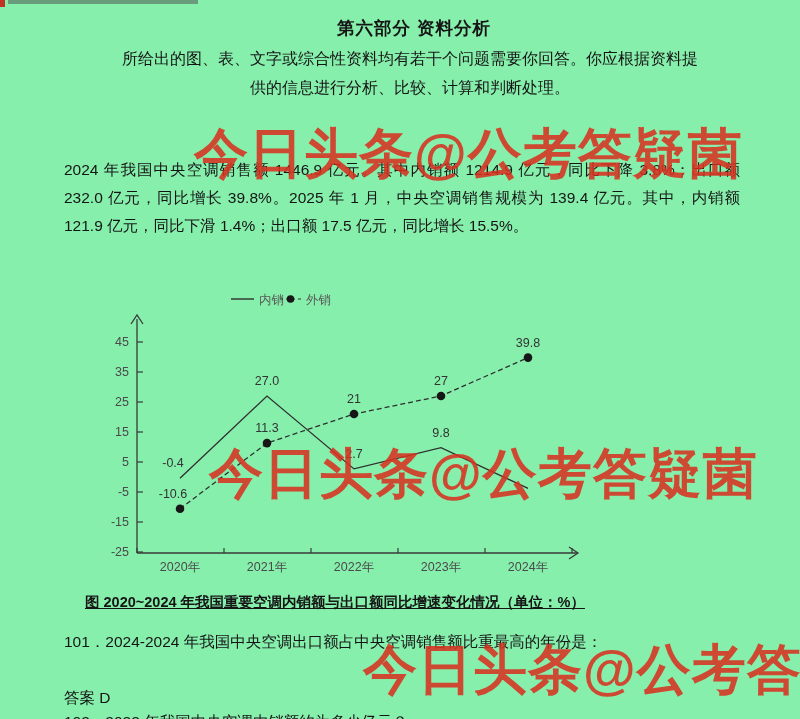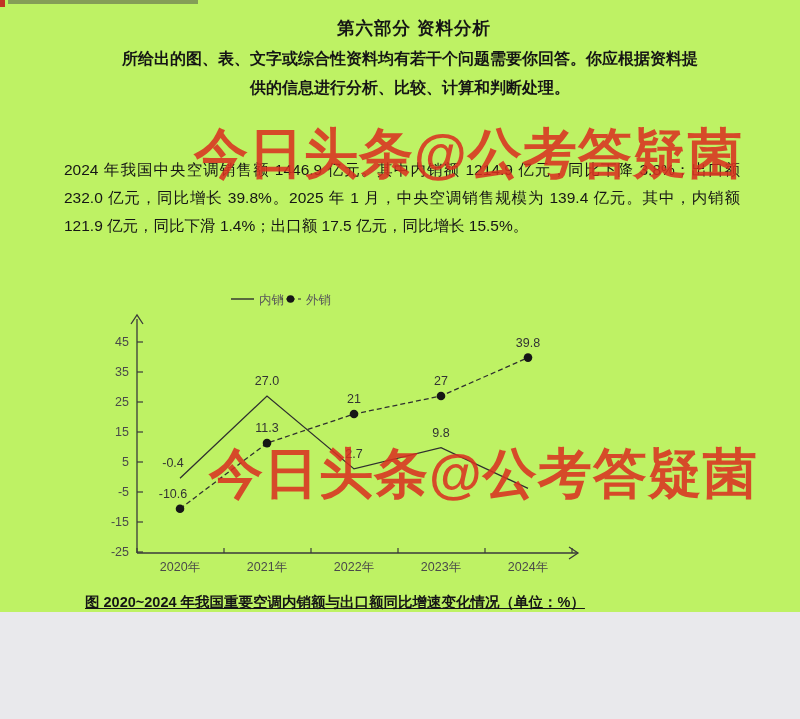--- a/index.html
+++ b/index.html
@@ -1,23 +1,23 @@
 <!DOCTYPE html>
 <html><head>
 <meta charset="utf-8">
 <style>
   html,body{margin:0;padding:0;}
   body{background:#e9e9ec;font-family:"Liberation Sans","DejaVu Sans",sans-serif;}
-  #page{position:relative;width:800px;height:612px;background:#bef264;overflow:hidden;
+  #page{position:relative;width:800px;height:719px;background:#86efac;overflow:hidden;
         color:#151515;margin:0 auto;}
   .abs{position:absolute;}
   .section-title{top:16px;left:64px;width:700px;text-align:center;
         font-size:17.5px;font-weight:bold;letter-spacing:1px;}
   .instructions{top:44px;left:120px;width:580px;text-align:center;
-        font-size:16px;font-weight:bold;line-height:29px;}
+        font-size:16px;font-weight:normal;line-height:29px;}
   .bodytext{font-size:15.5px;line-height:28px;}
   .start-prompt{top:99px;left:64px;}
   .material-heading{top:128px;left:64px;}
   .material-para{top:156px;left:64px;width:676px;text-align:justify;text-justify:inter-ideograph;}
   .chart-wrap{top:283px;left:0;width:800px;height:311px;}
   .chart-caption{top:593px;left:85px;width:660px;font-size:14.5px;font-weight:bold;text-decoration:underline;}
   .q101{top:628px;left:64px;width:700px;}
   .options{top:657px;left:64px;width:700px;}
   .options span{margin-right:24px;}
   .answer{top:684px;left:64px;}

